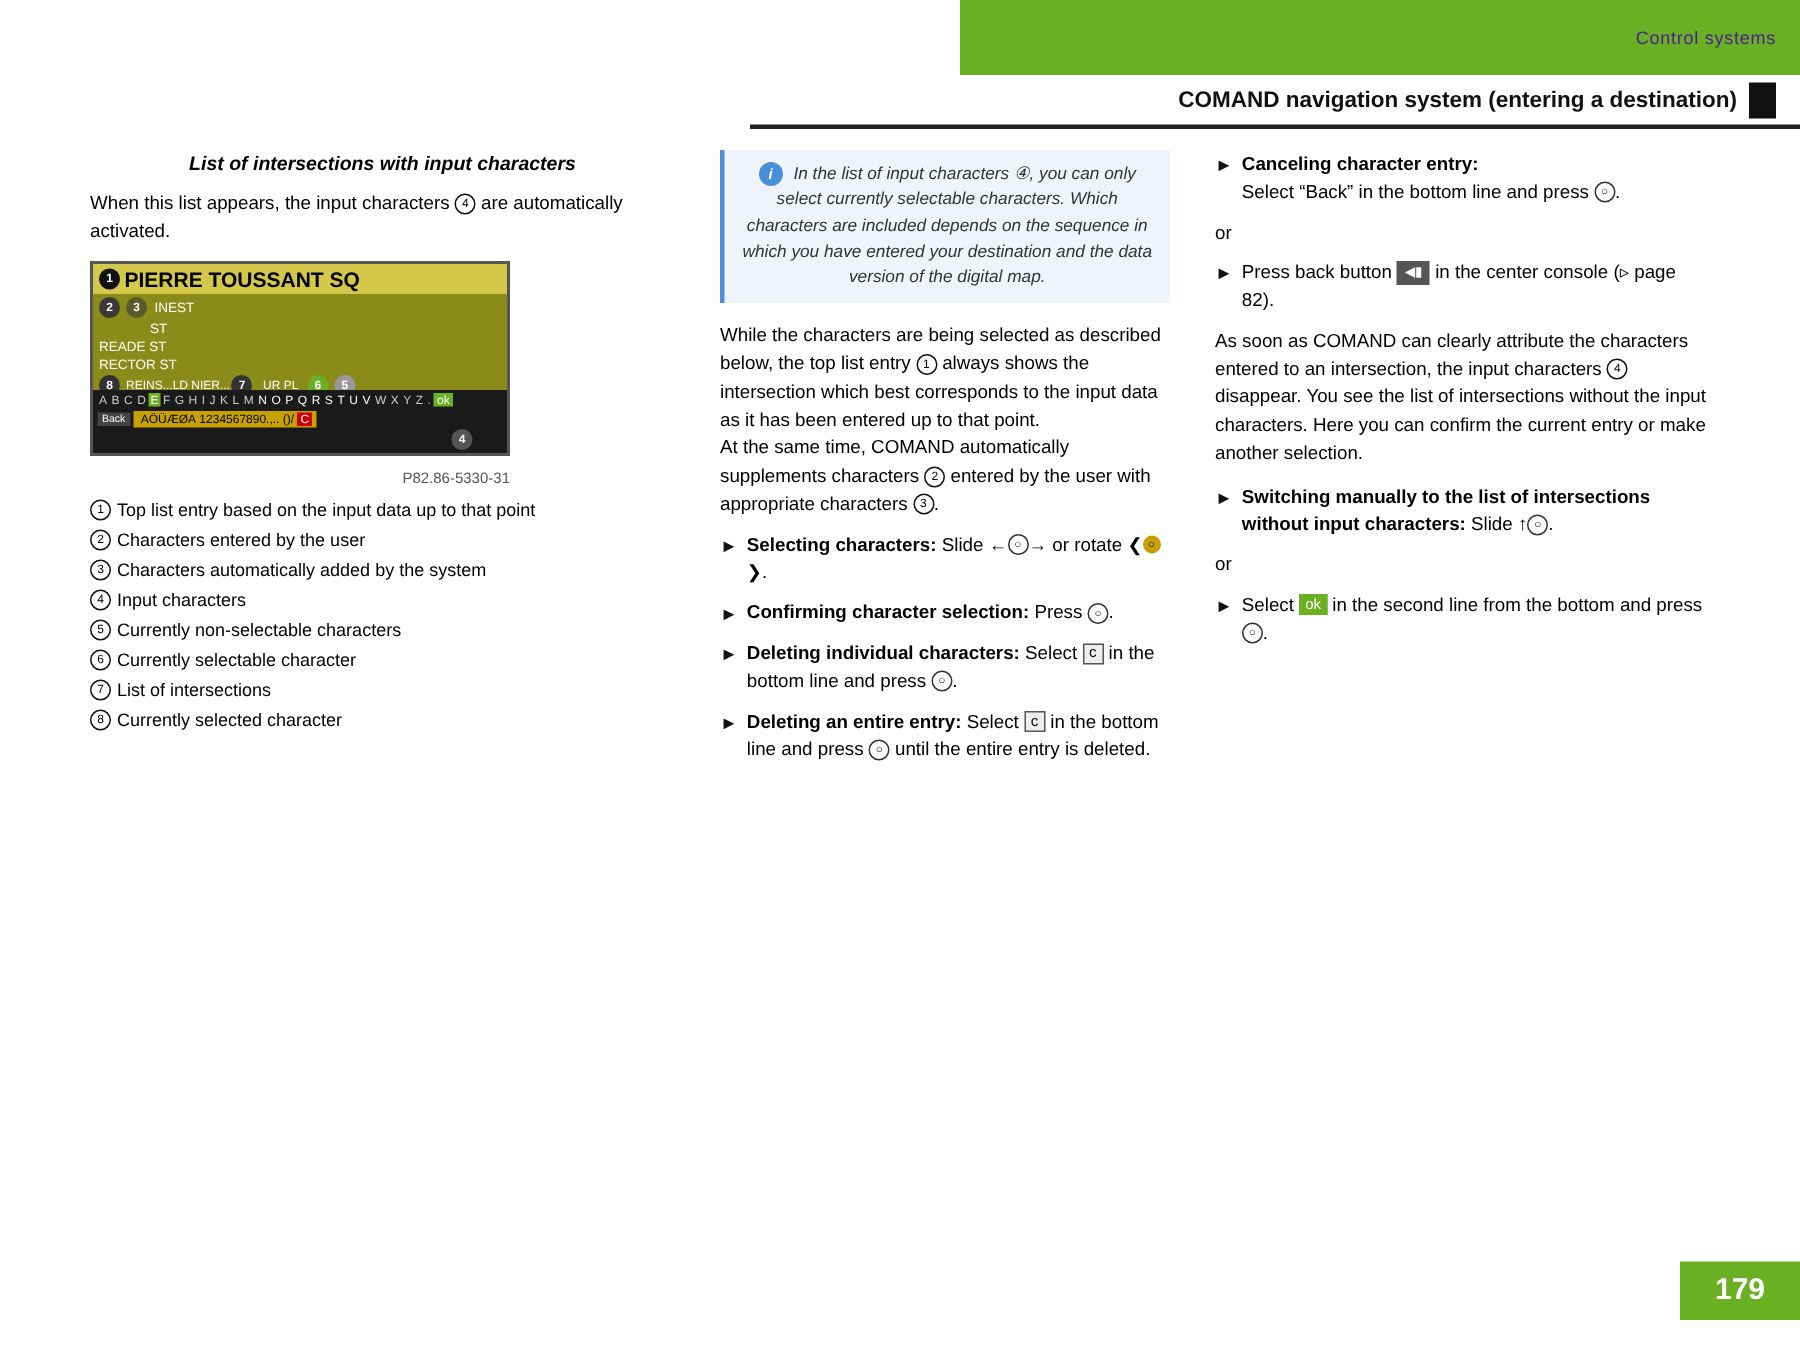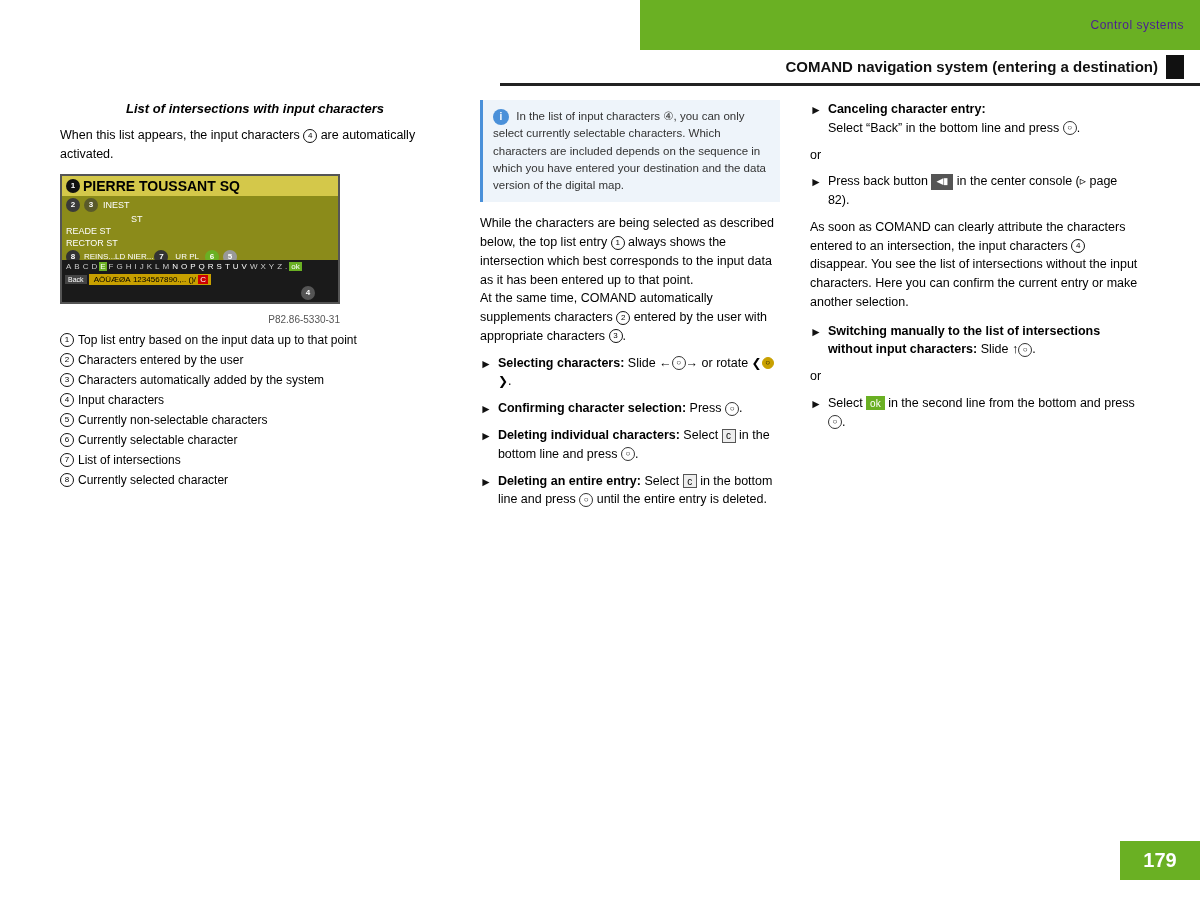--- a/index.html
+++ b/index.html
@@ -245,23 +245,25 @@
       flex-shrink: 0;
       margin-top: 2px;
     }
 
     
     .info-box {
       background: #eef4fa;
       border-left: 3px solid #4a90d9;
       padding: 8px 10px;
       font-size: 11.5px;
+      font-style: italic;
       color: #333;
       margin-bottom: 12px;
       line-height: 1.5;
+      text-align: center;
     }
     .info-icon {
       display: inline-flex;
       align-items: center;
       justify-content: center;
       width: 16px;
       height: 16px;
       background: #4a90d9;
       color: #fff;
       font-weight: bold;
@@ -373,21 +375,21 @@
 
         <div class="nav-highlight-row">
           <span class="badge">1</span>
           <span style="font-size:14px;">PIERRE TOUSSANT SQ</span>
         </div>
         <div style="display:flex;align-items:center;padding:1px 4px;">
           <span class="badge" style="background:#3a3a3a;">2</span>
           <span class="badge" style="background:#5a5a2a;margin-left:1px;">3</span>
           <span class="nav-row" style="padding-left:2px;">INEST</span>
         </div>
-        <div class="nav-row" style="padding-left:38px;margin-left:31px;">ST</div>
+        <div class="nav-row" style="padding-left:38px;">ST</div>
         <div class="nav-row">READE ST</div>
         <div class="nav-row">RECTOR ST</div>
         <div style="display:flex;align-items:center;padding:1px 4px;">
           <span class="badge" style="background:#333;">8</span>
           <span class="nav-row" style="padding:0 1px;font-size:8px;">REINS...LD NIER...</span>
           <span class="badge" style="background:#333;">7</span>
           <span class="nav-row" style="font-size:8px;">UR PL</span>
           <span class="badge" style="background:#6ab023;margin-left:2px;">6</span>
           <span class="badge" style="background:#999;margin-left:1px;">5</span>
         </div>

